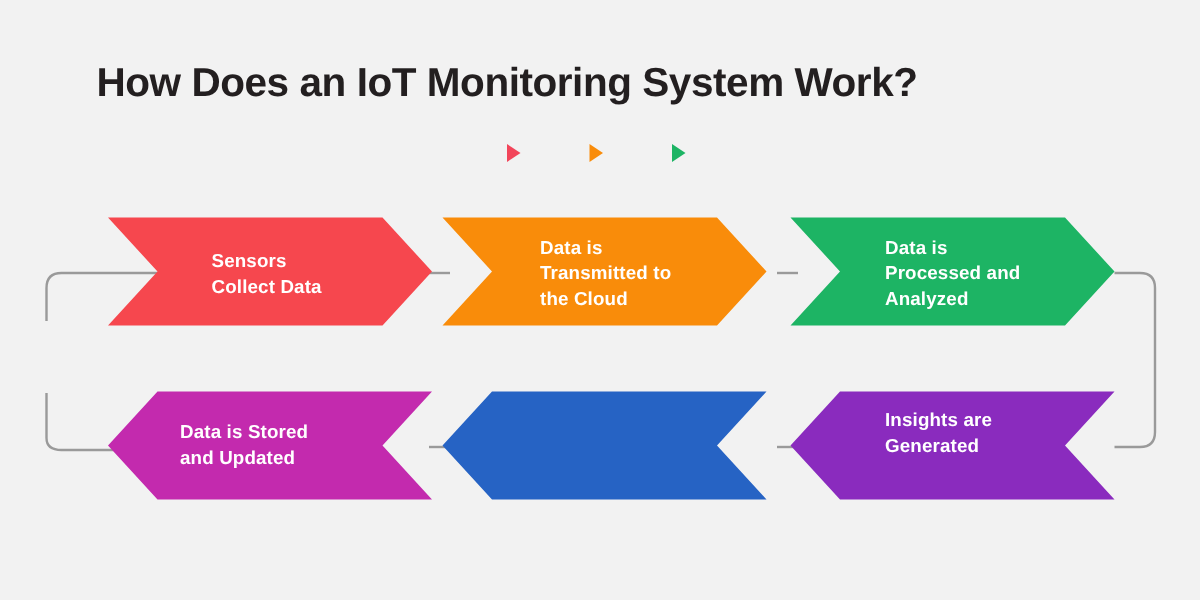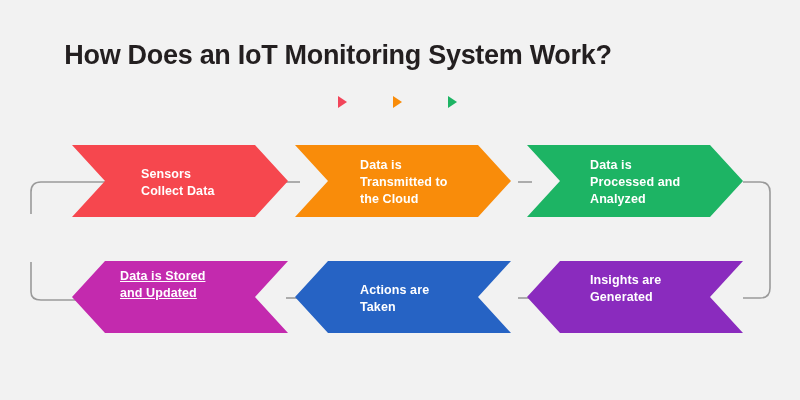--- a/index.html
+++ b/index.html
@@ -84,20 +84,18 @@
     </svg>
 
   <div class="chev-label" id="lbl-0-0" style="left: 120px; top: 166px; margin-left: 21px;">Sensors
 Collect Data</div>
   <div class="chev-label" id="lbl-0-1" style="left: 360px; top: 157px;">Data is
 Transmitted to
 the Cloud</div>
   <div class="chev-label" id="lbl-0-2" style="left: 590px; top: 157px;">Data is
 Processed and
 Analyzed</div>
-  <div class="chev-label" id="lbl-1-0" style="left: 120px; top: 268px; text-decoration: underline;">Data is Stored
+  <div class="chev-label" id="lbl-1-0" style="left: 120px; top: 280px;">Data is Stored
 and Updated</div>
-  <div class="chev-label" id="lbl-1-1" style="left: 360px; top: 282px;">Actions are
-Taken</div>
   <div class="chev-label" id="lbl-1-2" style="left: 590px; top: 272px;">Insights are
 Generated</div>
 
 </div>
 
 </body></html>

